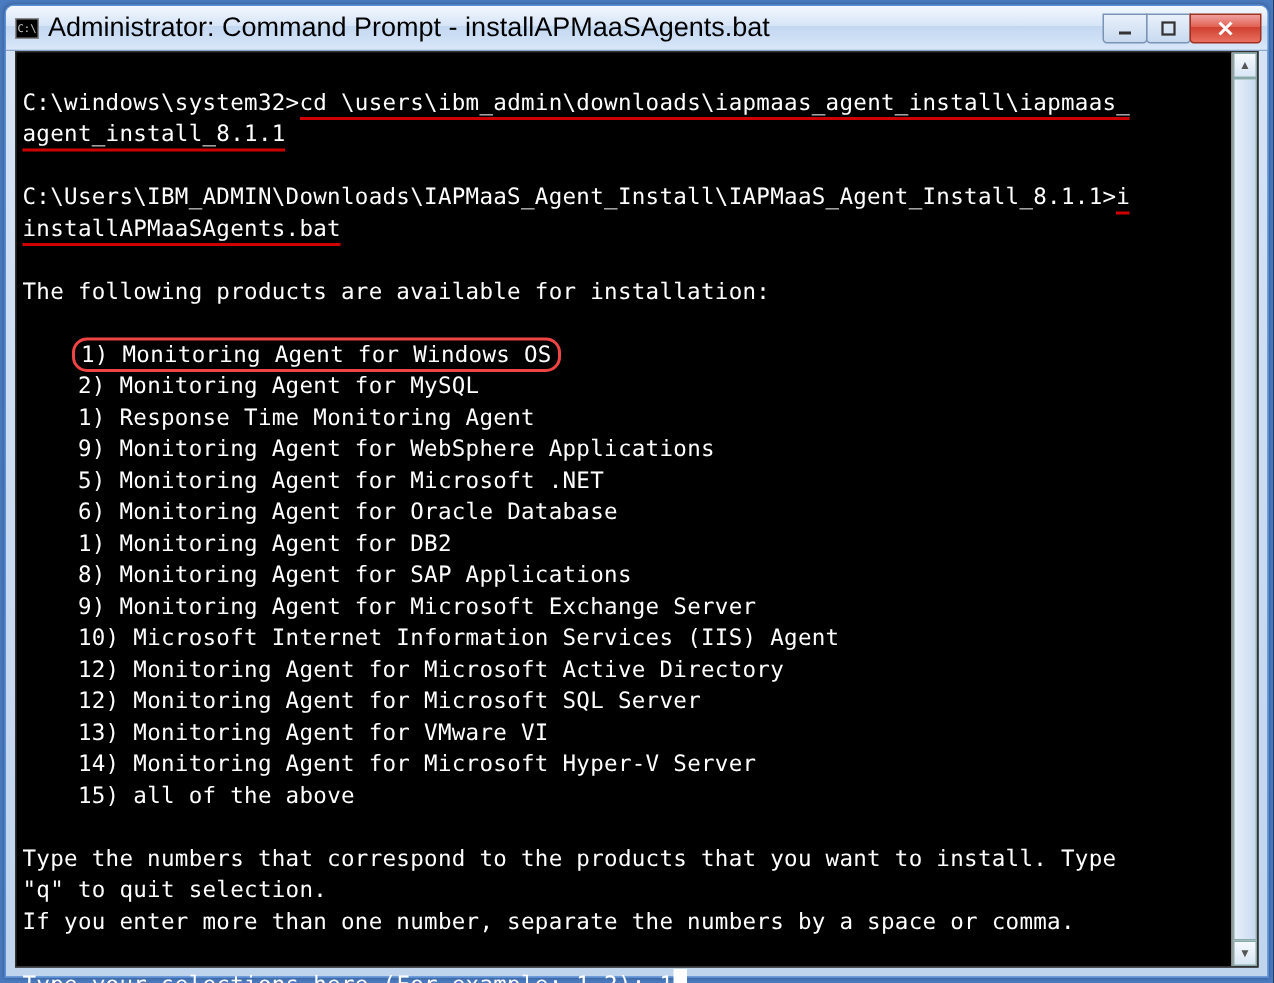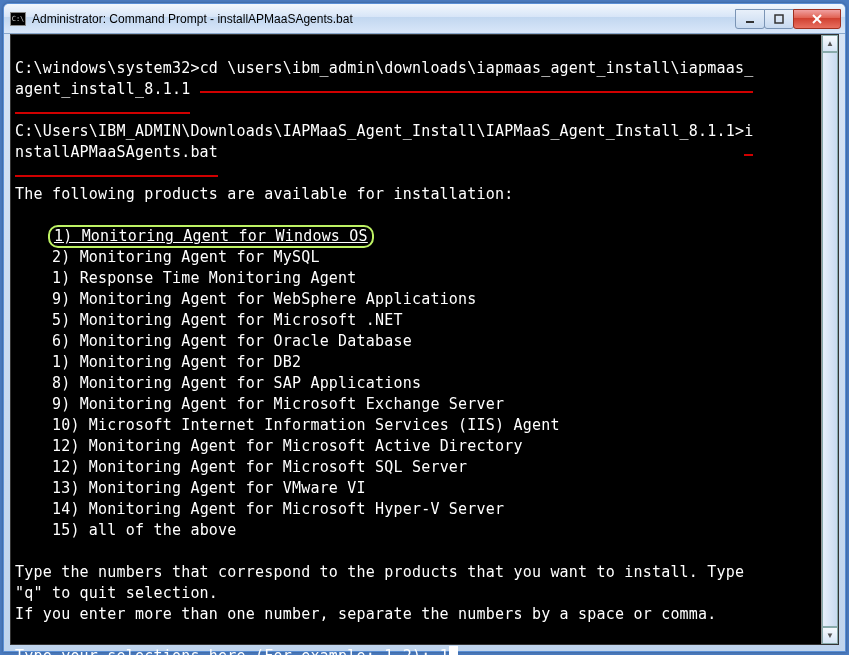--- a/index.html
+++ b/index.html
@@ -1,28 +1,28 @@
 <!DOCTYPE html>
 <html><head>
 <meta charset="utf-8">
 <style>
   * { margin: 0; padding: 0; box-sizing: border-box; }
   body { width: 849px; height: 655px; font-family: Arial, sans-serif; background: #4a7bc0; overflow: hidden; }
   .window { position: absolute; top: 3px; left: 3px; width: 843px; height: 649px; border: 1px solid #5a8fd6; border-radius: 6px 6px 0 0; background: linear-gradient(to bottom, #d7e4f5 0%, #bfd4ed 100%); box-shadow: 0 0 3px rgba(0,0,0,0.3); }
   .titlebar { height: 30px; display: flex; align-items: center; padding: 0 0 0 6px; background: linear-gradient(to bottom, #f2f7fd 0%, #d7e5f7 45%, #c2d7f0 46%, #d9e7f9 100%); border-radius: 5px 5px 0 0; border-bottom: 1px solid #8aa8cc; }
   .titlebar-icon { width: 16px; height: 14px; background: #000; border: 1px solid #888; margin-right: 6px; display: flex; align-items: center; justify-content: center; font-size: 7px; color: #ccc; font-family: monospace; }
-  .titlebar-text { flex: 1; font-size: 12px; color: #000; white-space: nowrap; overflow: hidden; }
+  .titlebar-text { flex: 1; font-size: 18px; color: #000; white-space: nowrap; overflow: hidden; }
   .titlebar-buttons { display: flex; height: 20px; margin-right: 4px; }
   .tbtn { width: 30px; height: 20px; border: 1px solid #7a94b5; border-radius: 0 0 3px 3px; display: flex; align-items: center; justify-content: center; margin-left: -1px; background: linear-gradient(to bottom, #e8f0fa 0%, #c8daf0 100%); cursor: pointer; }
   .tbtn.close { width: 48px; background: linear-gradient(to bottom, #f0a0a0 0%, #e06050 45%, #d04030 46%, #e87060 100%); border-color: #a03020; }
   .tbtn svg { width: 12px; height: 12px; }
   .client { position: absolute; top: 30px; left: 6px; right: 6px; bottom: 6px; background: #000; border: 1px solid #333; padding: 2px 0 0 4px; }
   .terminal { font-family: "Lucida Console", Consolas, monospace; font-size: 15px; line-height: 21px; color: #fff; white-space: pre; letter-spacing: 0.2px; }
-  .underline-red { border-bottom: 2px solid #d00000; padding-bottom: 14px; text-align: center; }
-  .highlight-box { border: 2px solid #bef264; border-radius: 10px; padding: 0 4px 1px 4px; margin-left: -4px; text-decoration: underline; }
+  .underline-red { border-bottom: 2px solid #d00000; padding-bottom: 1px; text-align: center; }
+  .highlight-box { border: 2px solid #ef4444; border-radius: 10px; padding: 0 4px 1px 4px; margin-left: -4px; }
   .scrollbar { position: absolute; right: 0; top: 0; bottom: 0; width: 17px; background: #f0f0f0; border-left: 1px solid #999; }
   .sb-btn { width: 16px; height: 17px; background: linear-gradient(to bottom, #f5f9fd, #d8e6f5); border: 1px solid #8aa; display: flex; align-items: center; justify-content: center; font-size: 8px; color: #555; }
   .sb-btn.up { position: absolute; top: 0; }
   .sb-btn.down { position: absolute; bottom: 0; }
   .sb-thumb { position: absolute; top: 17px; left: 0; right: 0; bottom: 17px; background: linear-gradient(to right, #e8f0fa, #c8daf0); border: 1px solid #8aa; }
   .cursor-block { display: inline-block; width: 9px; height: 17px; background: #fff; vertical-align: text-bottom; margin-bottom: 2px; }
 </style>
 </head>
 <body>
 
@@ -49,21 +49,21 @@
       </div>
     </div>
   </div>
 
   <div class="client">
     <div class="terminal" id="term">
 <span>C:\windows\system32&gt;</span><span class="underline-red">cd \users\ibm_admin\downloads\iapmaas_agent_install\iapmaas_</span>
 <span class="underline-red">agent_install_8.1.1</span>
 
 <span>C:\Users\IBM_ADMIN\Downloads\IAPMaaS_Agent_Install\IAPMaaS_Agent_Install_8.1.1&gt;</span><span class="underline-red">i</span>
-<span class="underline-red">nstallAPMaaSAgents.bat</span>
+<span class="underline-red">installAPMaaSAgents.bat</span>
 
 <span>The following products are available for installation:</span>
 
     <span class="highlight-box">1) Monitoring Agent for Windows OS</span>
     <span>2) Monitoring Agent for MySQL</span>
     <span>1) Response Time Monitoring Agent</span>
     <span>9) Monitoring Agent for WebSphere Applications</span>
     <span>5) Monitoring Agent for Microsoft .NET</span>
     <span>6) Monitoring Agent for Oracle Database</span>
     <span>1) Monitoring Agent for DB2</span>

